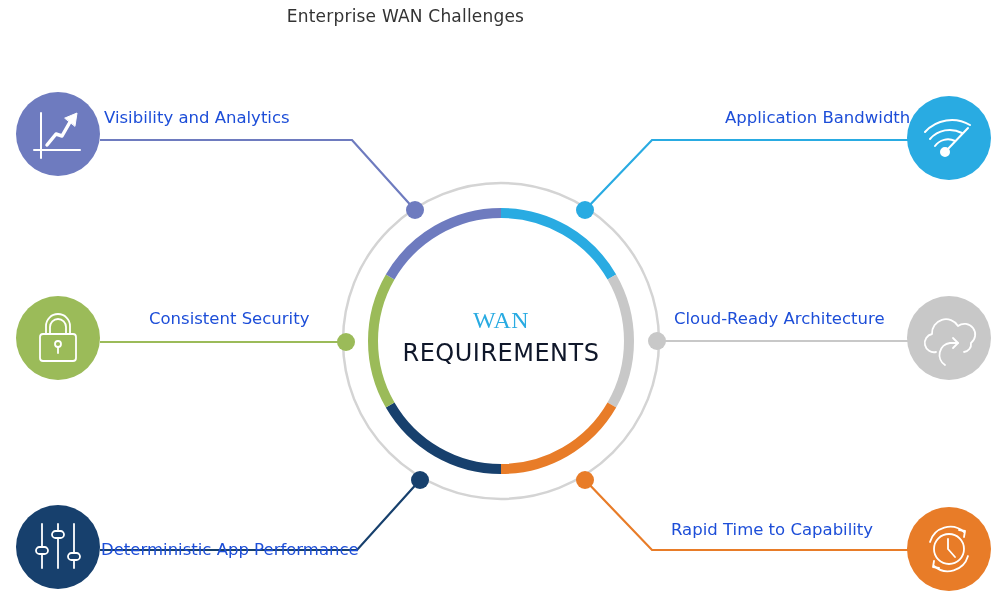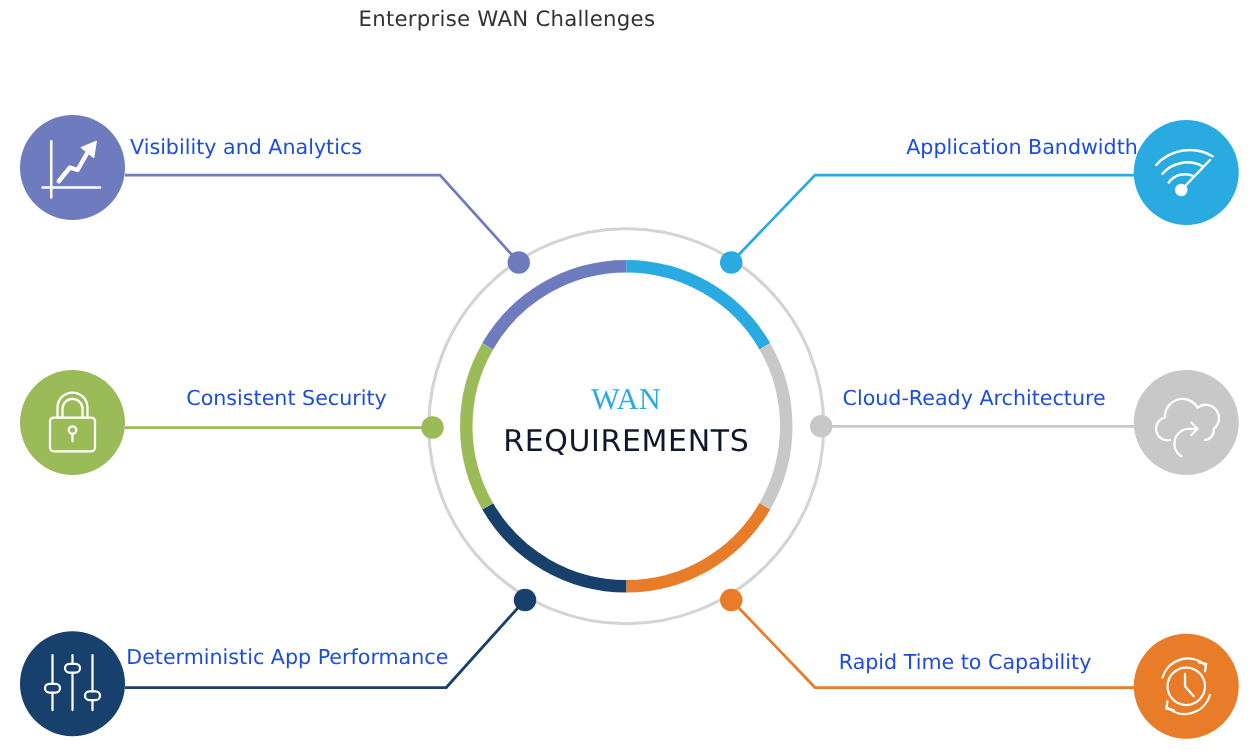--- a/index.html
+++ b/index.html
@@ -140,17 +140,17 @@
       <path d="M968,556 A21,21 0 0 1 934,566"></path>
       <polyline points="939,568 933,567 934,561"></polyline>
     </g>
   </g>
 </svg>
 
 <div class="label" style="left:104px; top:108px;">Visibility and Analytics</div>
 <div class="label" style="left:689px; top:108px;margin-left:36px;">Application Bandwidth</div>
 <div class="label" style="left:101px; top:309px;margin-left:48px;">Consistent Security</div>
 <div class="label" style="left:674px; top:309px;">Cloud-Ready Architecture</div>
-<div class="label" style="left:101px; top:516px;">Deterministic App Performance</div>
+<div class="label" style="left:101px; top:540px;">Deterministic App Performance</div>
 <div class="label" style="left:671px; top:520px;text-align:right;">Rapid Time to Capability</div>
 
 <div class="center-text" style="top: 307px; color: rgb(41, 171, 226); font-family: Liberation Serif, serif;">WAN</div>
 <div class="center-text" style="top: 339px; color: #0f172a;">REQUIREMENTS</div>
 
 </body></html>

